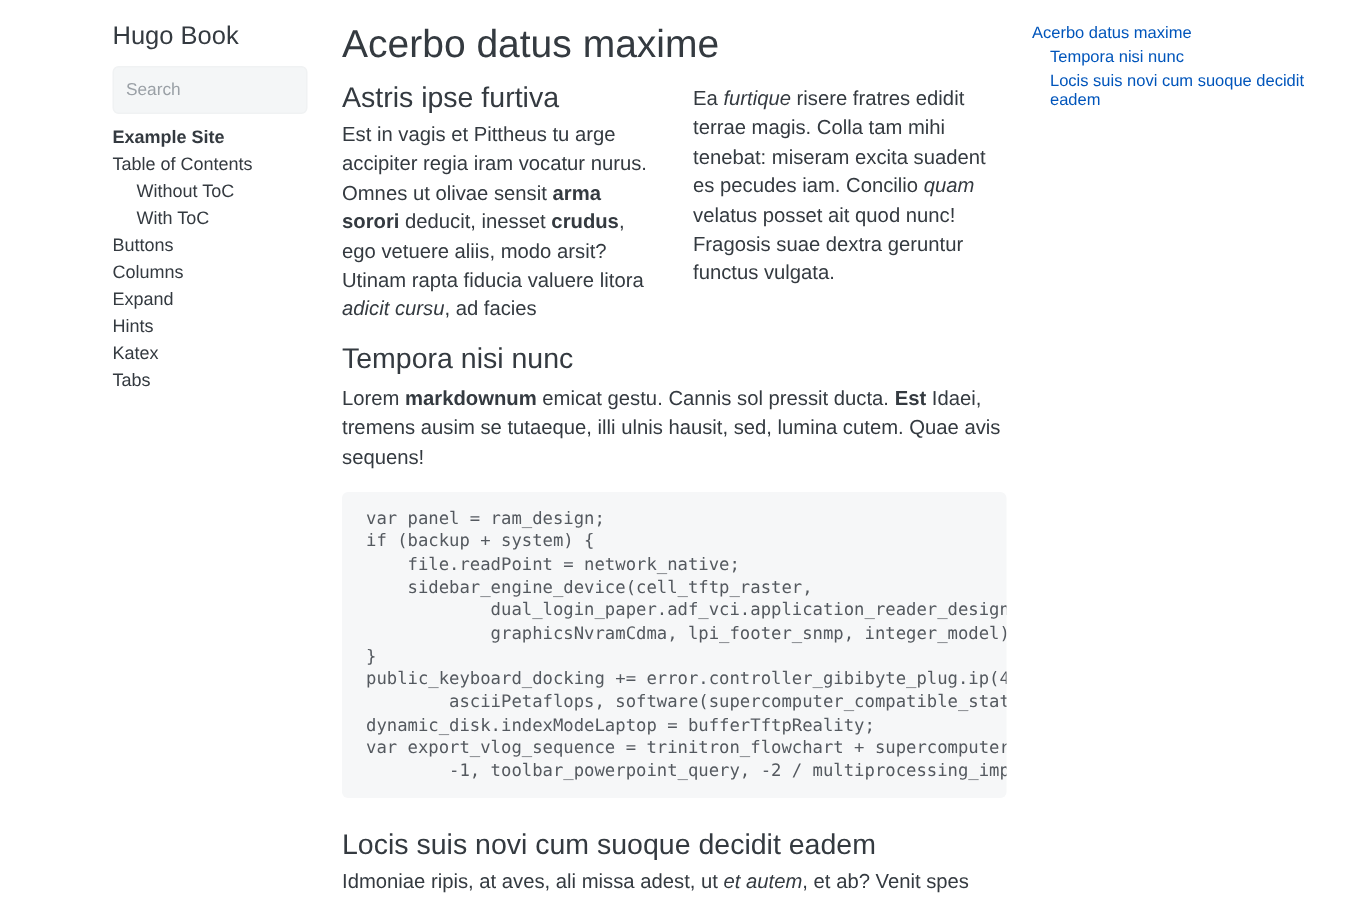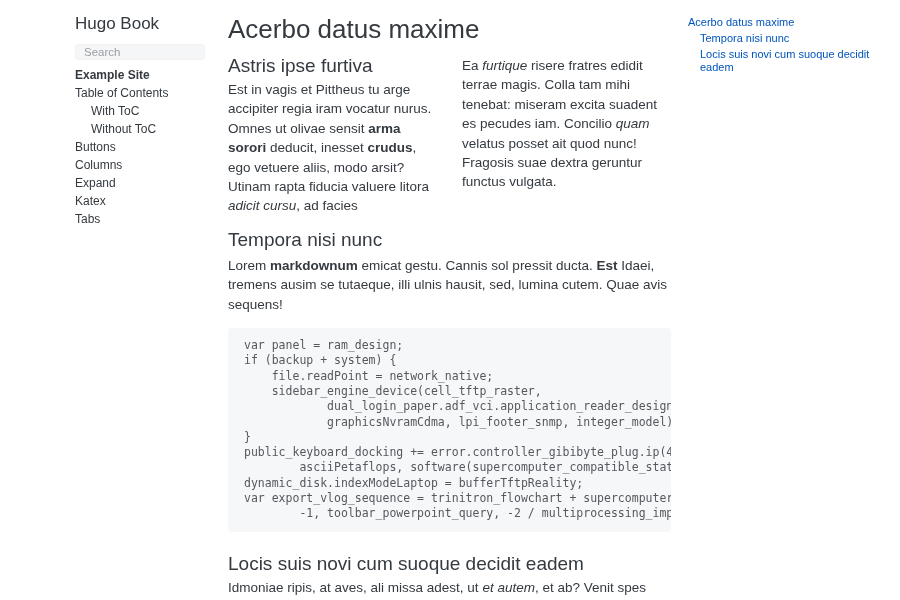--- a/index.html
+++ b/index.html
@@ -19,21 +19,21 @@
   .brand {
     font-size: 17px;
     line-height: 20px;
     font-weight: 500;
     color: #343a40;
     cursor: pointer;
   }
   .search-input {
     margin-top: 10px;
     width: 100%;
-    height: 16px;
+    height: 32px;
     border: 1px solid #f0f2f3;
     background: #f4f6f7;
     border-radius: 4px;
     padding: 0 8px;
     font-family: "Liberation Sans", "DejaVu Sans", sans-serif;
     font-size: 11.5px;
     color: #343a40;
     outline: none;
   }
   .search-input::placeholder { color: #9aa0a6; }
@@ -112,25 +112,26 @@
 </head>
 <body>
 
 <aside class="sidebar">
   <div class="brand">Hugo Book</div>
   <input class="search-input" type="text" placeholder="Search" style="">
   <nav class="side-nav">
     <ul>
       <li class="bold">Example Site</li>
       <li>Table of Contents</li>
+      <li class="indent">Without ToC</li>
       <li class="indent">With ToC</li>
-      <li class="indent">Without ToC</li>
       <li>Buttons</li>
       <li>Columns</li>
       <li>Expand</li>
+      <li>Hints</li>
       <li>Katex</li>
       <li>Tabs</li>
     </ul>
   </nav>
 </aside>
 
 <main class="main">
   <h1>Acerbo datus maxime</h1>
 
   <div class="cols">

